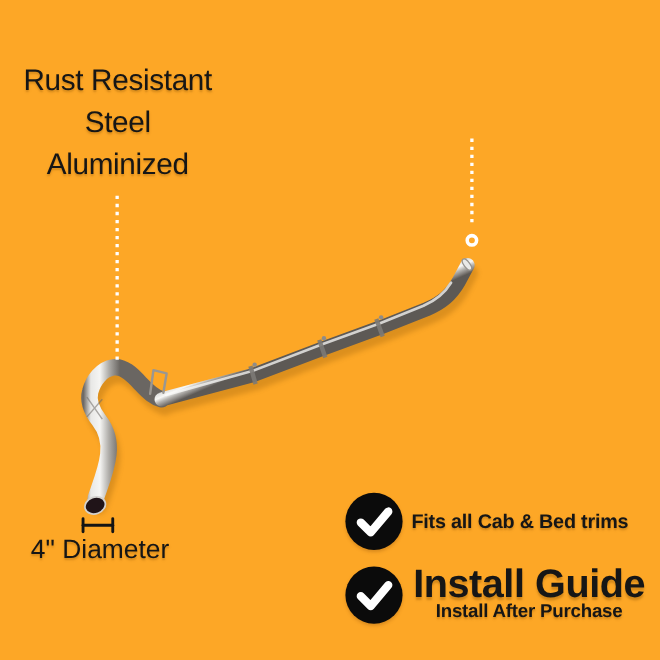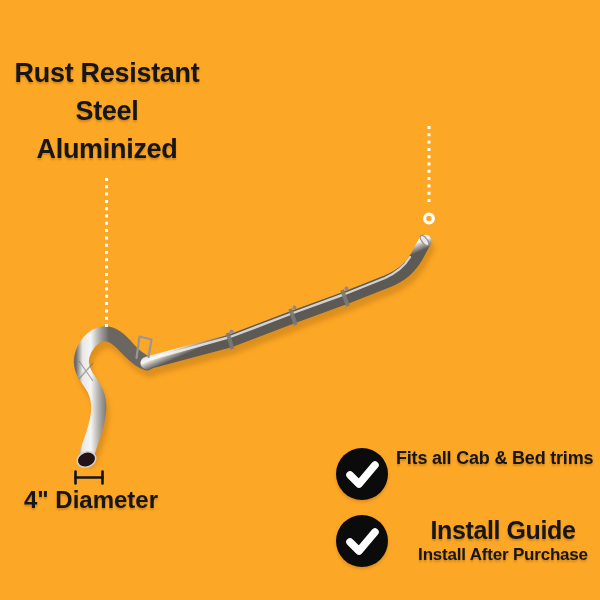--- a/index.html
+++ b/index.html
@@ -15,51 +15,51 @@
     background:var(--background,#FDA726);
     font-family:"Liberation Sans","DejaVu Sans",sans-serif;
     position:relative;
   }
   .stage{position:absolute;inset:0;width:600px;height:600px;}
   .pipe-svg{position:absolute;left:0;top:0;width:600px;height:600px;}
 
   .callout{
     position:absolute;
     color:var(--heading_text,#161616);
-    font-weight:bold;
+    font-weight:normal;
     text-align:center;
     text-shadow:0 2px 2px rgba(130,75,0,0.35);
   }
   .callout-material{left:2px;top:54px;width:210px;font-size:27px;line-height:38px;letter-spacing:-0.3px;}
   .callout-attachment{left:300px;top:44px;width:260px;font-size:27px;line-height:37px;letter-spacing:-0.3px;}
   .callout-diameter{left:6px;top:486px;width:170px;font-size:24px;line-height:28px;}
 
   .feature-row{
-    position:absolute;left:336px;display:flex;align-items:flex-start;gap:8px;
+    position:absolute;left:314px;display:flex;align-items:center;gap:8px;
   }
   .feature-row-1{top:448px;height:52px;}
   .feature-row-2{top:515px;height:52px;}
   .check-badge{
     width:52px;height:52px;border-radius:50%;
     background:var(--badge_bg,#0B0B0B);
     flex:0 0 52px;
     display:flex;align-items:center;justify-content:center;
     box-shadow:0 2px 3px rgba(120,60,0,0.25);
   }
   .feature-label{
     color:var(--heading_text,#161616);font-weight:bold;font-size:18px;
     white-space:nowrap;letter-spacing:-0.2px;
     text-shadow:0 2px 2px rgba(130,75,0,0.35);
   }
   .feature-col{
     display:flex;flex-direction:column;align-items:center;justify-content:center;
     width:214px;text-align:center;
   }
   .feature-title{
-    color:var(--heading_text,#161616);font-weight:bold;font-size:25px;line-height:30px;
+    color:var(--heading_text,#161616);font-weight:bold;font-size:36px;line-height:30px;
     letter-spacing:-0.4px;white-space:nowrap;
     text-shadow:0 2px 2px rgba(130,75,0,0.35);
   }
   .feature-subtitle{
     color:var(--heading_text,#161616);font-weight:bold;font-size:17px;line-height:20px;
     white-space:nowrap;letter-spacing:-0.2px;
     text-shadow:0 2px 2px rgba(130,75,0,0.35);
   }
 </style>
 </head>

